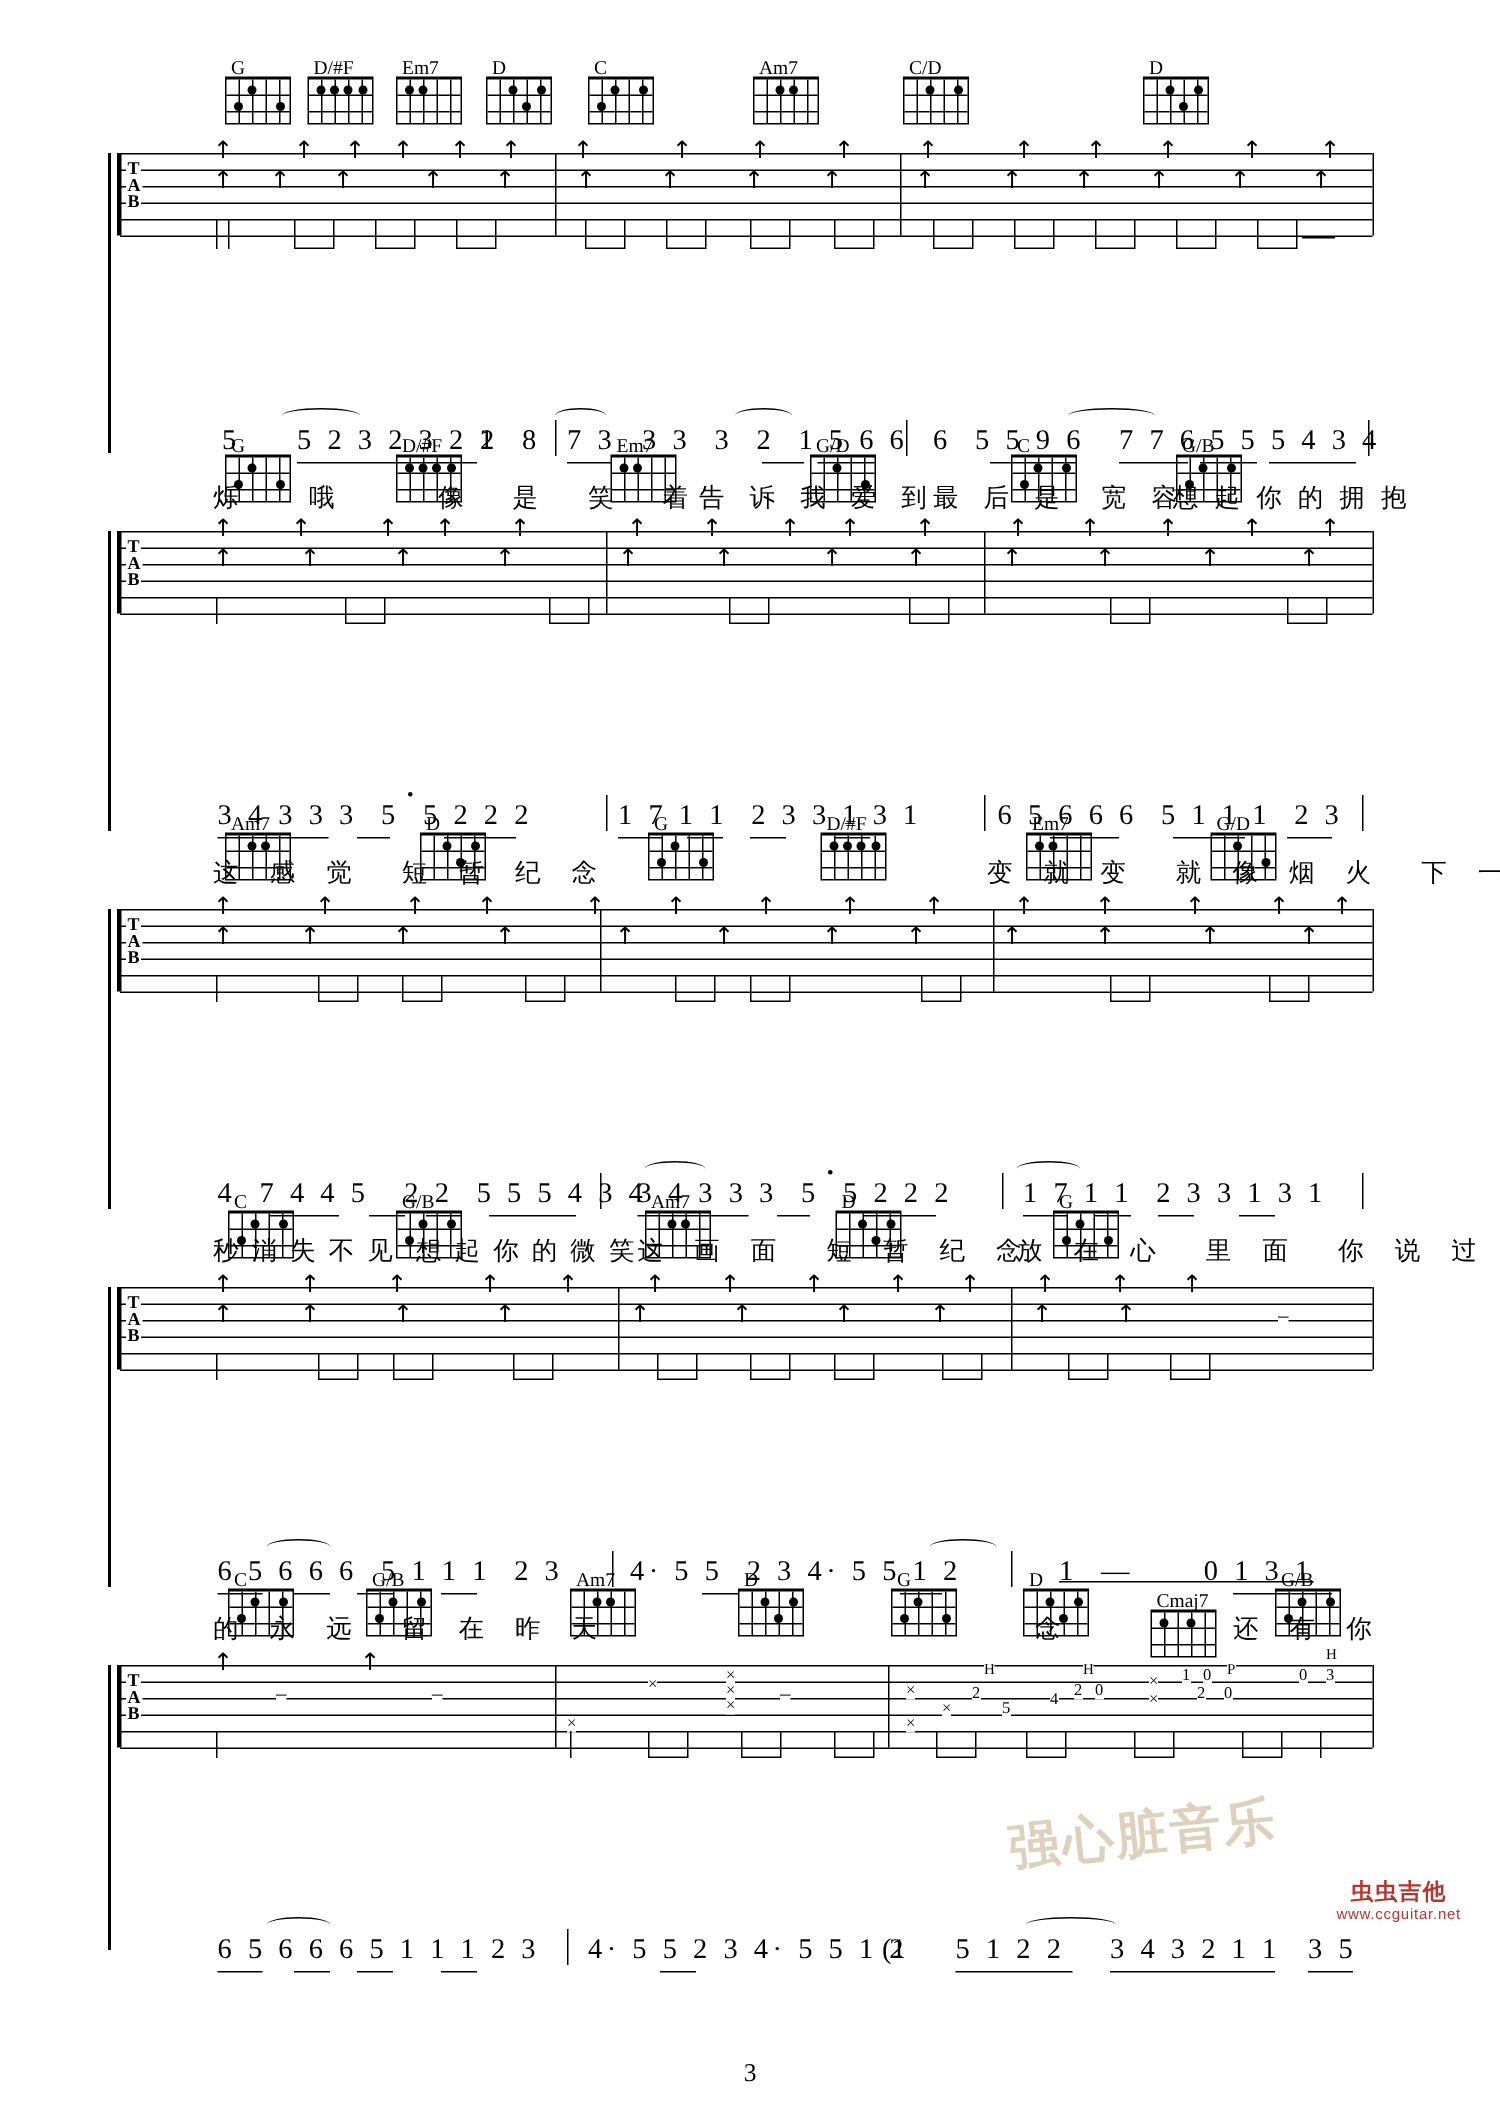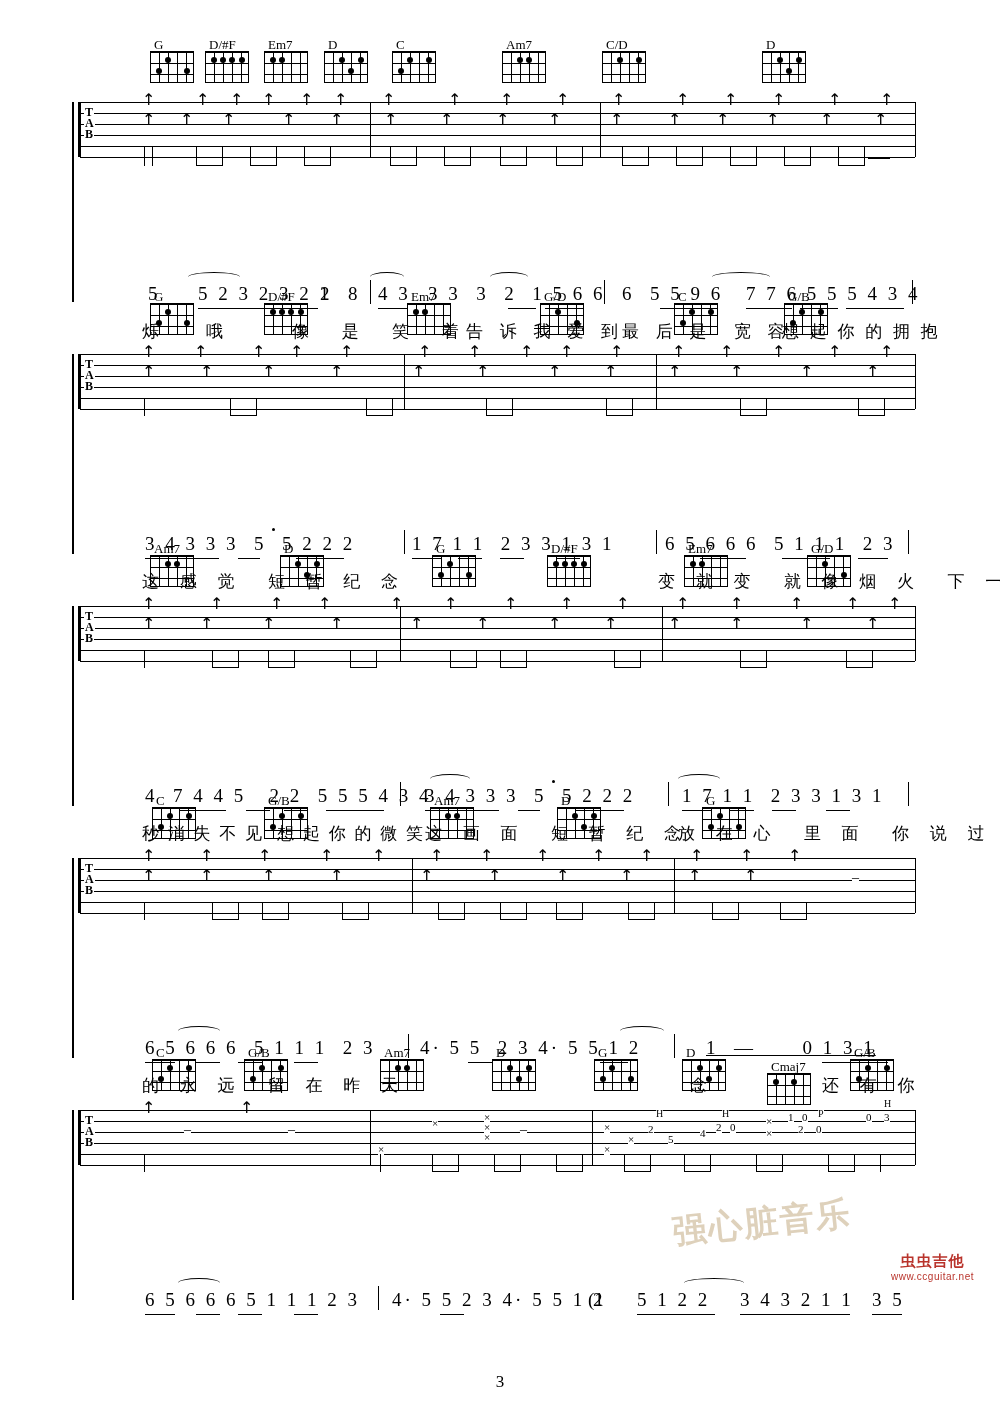--- a/index.html
+++ b/index.html
@@ -489,21 +489,21 @@
     <div class="numline" style="margin-top:120px;">
       <div class="slur" style="left:188px; top:-8px; width:52px;"></div>
       <div class="slur" style="left:370px; top:-8px; width:34px;"></div>
       <div class="slur" style="left:490px; top:-8px; width:38px;"></div>
       <div class="slur" style="left:712px; top:-8px; width:58px;"></div>
       <div class="num" style="left:148px; top:4px;">5</div>
       <div class="num" style="left:198px; top:4px; letter-spacing:3px;">5 2 3 2 3 2 1</div>
       <div class="underline1" style="left:198px; top:28px; width:120px;"></div>
       <div class="num" style="left:320px; top:4px; letter-spacing:3px;">2  8</div>
       <div class="vbar" style="left:370px; top:0;"></div>
-      <div class="num" style="left:378px; top:4px; letter-spacing:3px;">4 3</div>
+      <div class="num" style="left:378px; top:4px; letter-spacing:3px;">7 3</div>
       <div class="underline1" style="left:378px; top:28px; width:30px;"></div>
       <div class="num" style="left:428px; top:4px; letter-spacing:3px;">3 3  3  2  1 5 6 6</div>
       <div class="underline1" style="left:508px; top:28px; width:28px;"></div>
       <div class="underline1" style="left:545px; top:28px; width:38px;"></div>
       <div class="vbar" style="left:604px; top:0;"></div>
       <div class="num" style="left:622px; top:4px; letter-spacing:3px;">6  5 5 9 6</div>
       <div class="underline1" style="left:660px; top:28px; width:58px;"></div>
       <div class="num" style="left:746px; top:4px; letter-spacing:3px;">7 7 6 5 5 5 4 3 4</div>
       <div class="underline1" style="left:746px; top:28px; width:46px;"></div>
       <div class="underline1" style="left:800px; top:28px; width:38px;"></div>

